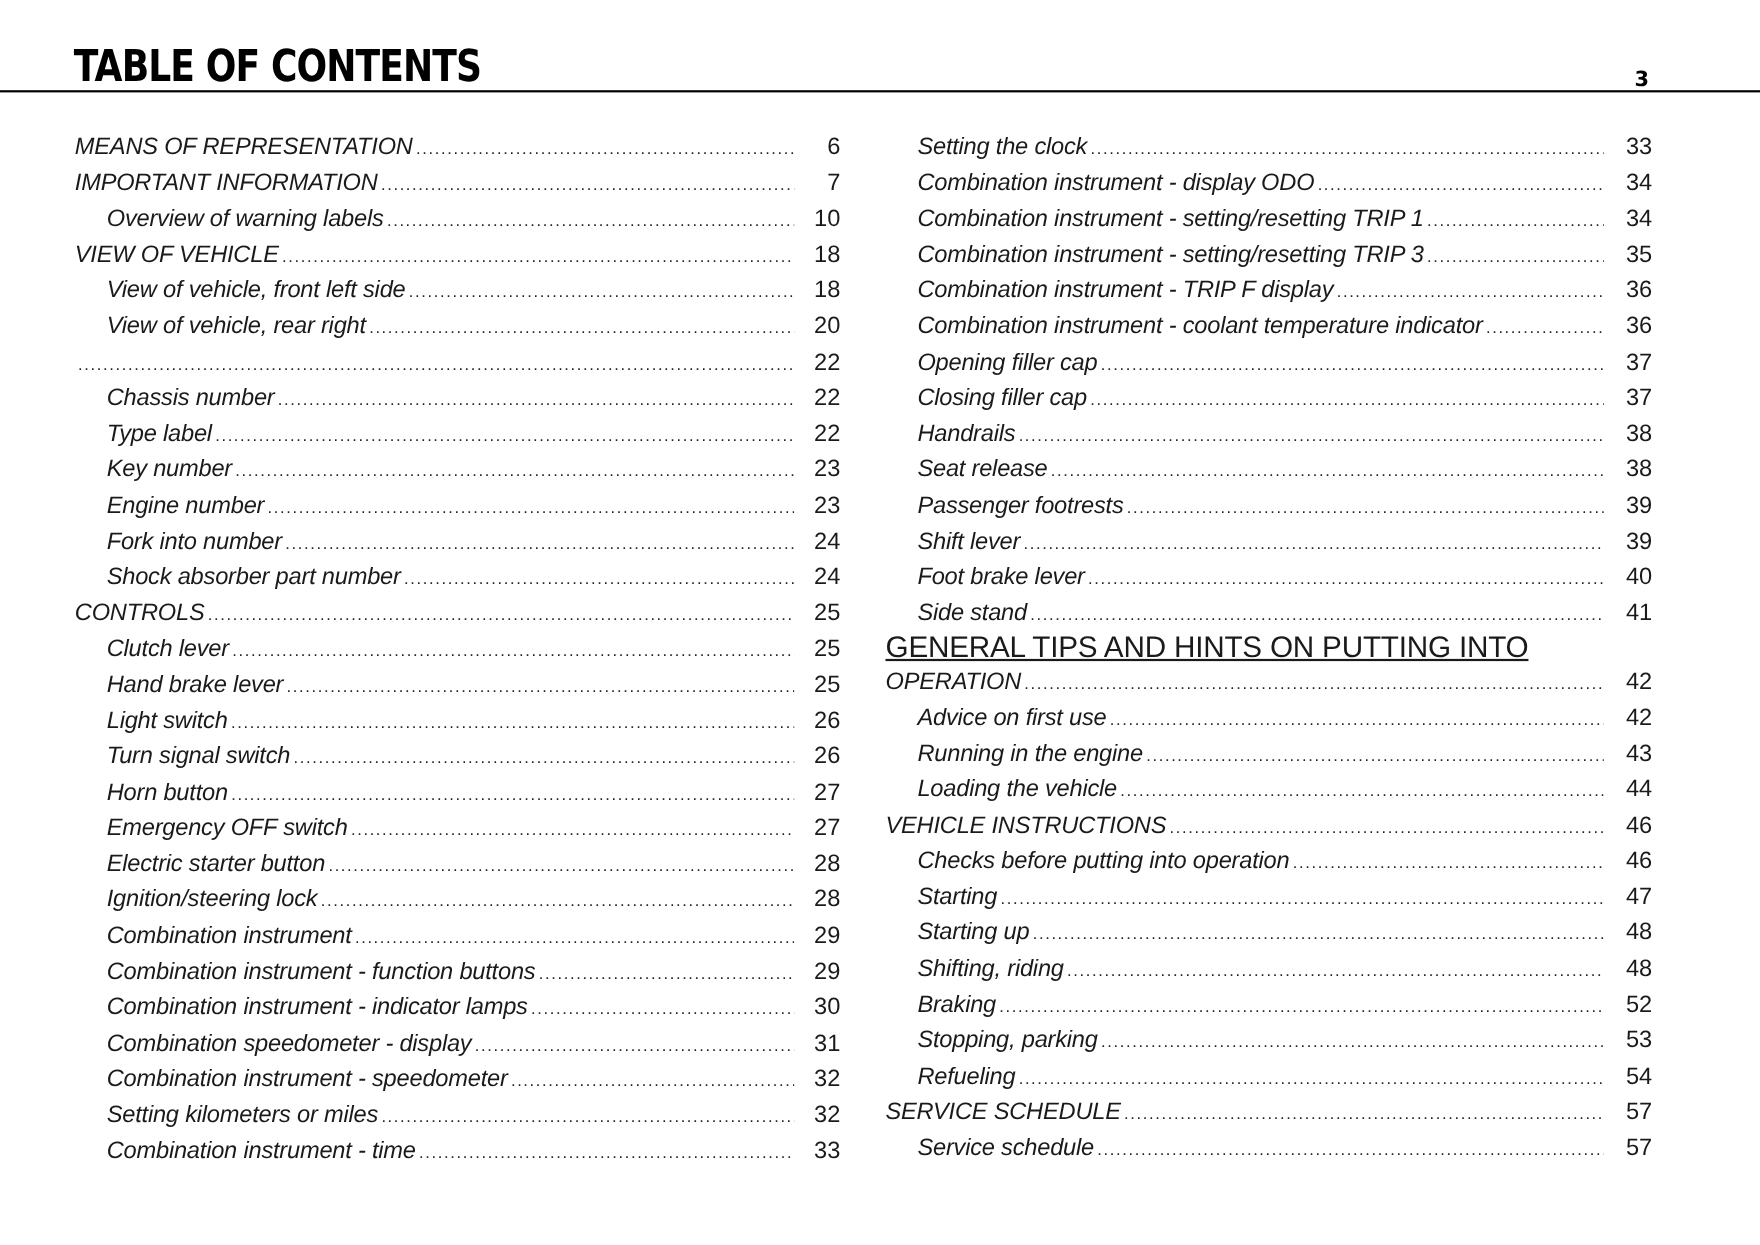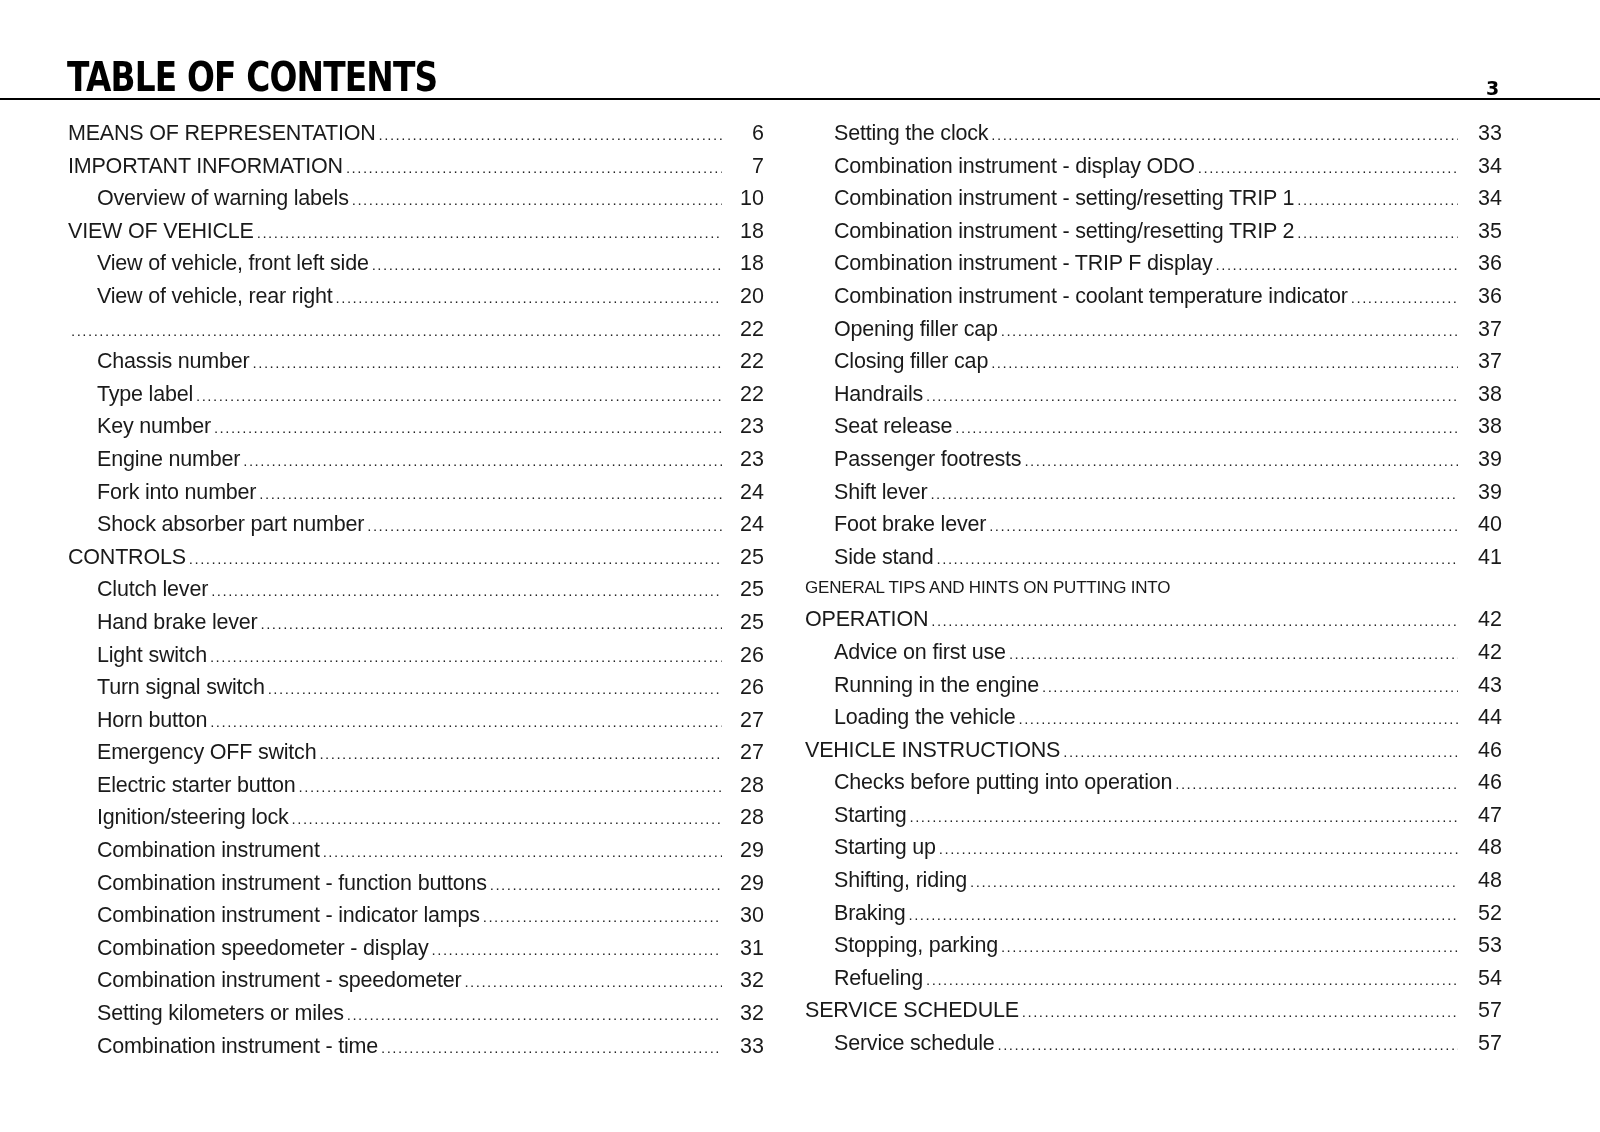--- a/index.html
+++ b/index.html
@@ -1,21 +1,21 @@
 <!DOCTYPE html>
 <html><head>
   <meta charset="utf-8">
   <style>
     html, body { margin: 0; padding: 0; background: #ffffff; }
     body {
       width: 1600px; height: 1132px; position: relative; overflow: hidden;
       font-family: "Liberation Sans", sans-serif; color: #1a1a1a;
     }
     .header {
-      position: absolute; left: 0; top: 16px; width: 1416px; height: 86px;
+      position: absolute; left: 0; top: 0; width: 1416px; height: 86px;
     }
     .title {
       position: absolute; left: 67px; top: 38px;
       font-family: "DejaVu Sans", sans-serif; font-weight: bold;
       font-size: 40px; letter-spacing: -1px; color: #000;
       transform: scaleX(0.82); transform-origin: left top;
       line-height: 46px; white-space: nowrap;
     }
     .rule {
       position: absolute; left: 0; top: 82px; width: 1600px; height: 2px; background: #000;
@@ -29,31 +29,31 @@
       position: absolute; top: 117px;
     }
     .col-left { left: 68px; width: 696px; }
     .col-right { left: 805px; width: 697px; }
     .entry {
       display: flex; align-items: baseline; height: 32.6px; line-height: 32.6px;
       font-size: 21.5px; white-space: nowrap; cursor: pointer;
       transform-origin: left center;
     }
     .entry.l2 { padding-left: 29px; justify-content: space-between; }
-    .entry .label { flex: 0 0 auto; letter-spacing: -0.2px; }
+    .entry .label { flex: 0 0 auto; letter-spacing: -0.2px; font-style: italic; }
     .entry .dots {
       flex: 1 1 auto; overflow: hidden; margin: 0 2px 0 3px;
       color: #222; letter-spacing: 1.5px; font-size: 15px;
     }
     .entry .dots::before {
       content: "................................................................................................................................................................................................................";
     }
     .entry .num { flex: 0 0 auto; text-align: right; min-width: 34px; padding-left: 6px; }
     .col-right .entry .num { min-width: 36px; }
-    .wrap-line { height: 30px; line-height: 30px; font-size: 17px; white-space: nowrap; letter-spacing: -0.2px; }
+    .wrap-line { height: 30px; line-height: 30px; font-size: 27px; white-space: nowrap; letter-spacing: -0.2px; text-decoration: underline; }
   </style>
 </head>
 <body>
 
 <div class="header">
   <div class="title">TABLE OF CONTENTS</div>
   <div class="rule"></div>
   <div class="page-number">3</div>
 </div>
 
@@ -213,21 +213,21 @@
       <span class="label">Combination instrument - display ODO</span>
       <span class="dots"></span>
       <span class="num">34</span>
     </div>
     <div class="entry l2">
       <span class="label">Combination instrument - setting/resetting TRIP 1</span>
       <span class="dots"></span>
       <span class="num">34</span>
     </div>
     <div class="entry l2">
-      <span class="label">Combination instrument - setting/resetting TRIP 2</span>
+      <span class="label">Combination instrument - setting/resetting TRIP 3</span>
       <span class="dots"></span>
       <span class="num">35</span>
     </div>
     <div class="entry l2">
       <span class="label">Combination instrument - TRIP F display</span>
       <span class="dots"></span>
       <span class="num">36</span>
     </div>
     <div class="entry l2">
       <span class="label">Combination instrument - coolant temperature indicator</span>

